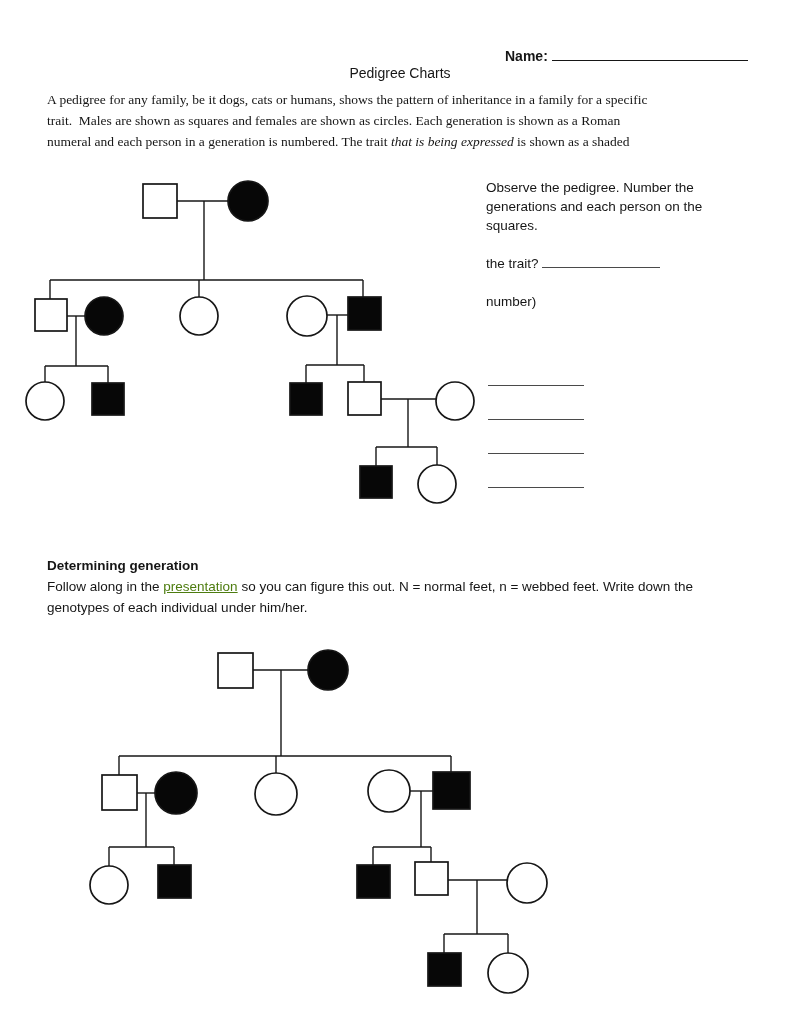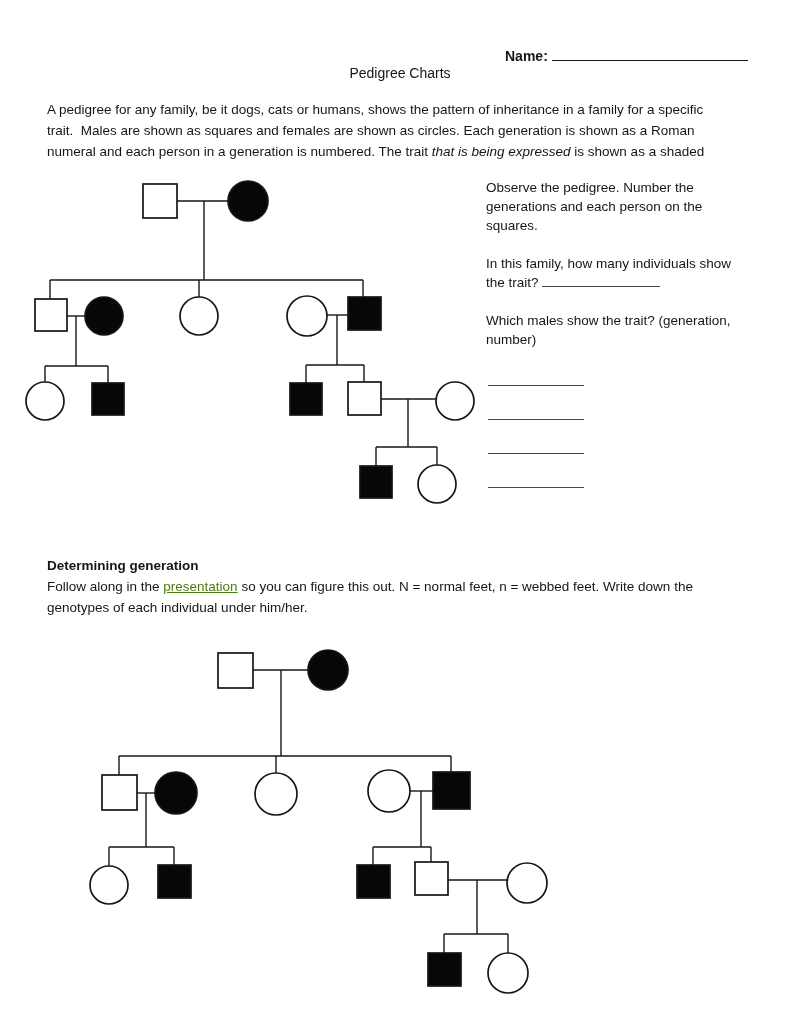--- a/index.html
+++ b/index.html
@@ -8,21 +8,21 @@
   .tline{white-space:pre;line-height:21px;}
   .bold{font-weight:bold;}
   .it{font-style:italic;}
   #pedigree-svg{position:absolute;left:0;top:0;width:800px;height:1035px;pointer-events:none;}
   #pedigree-svg line{stroke:#161616;stroke-width:1.4;}
   #pedigree-svg .member{fill:#ffffff;stroke:#161616;stroke-width:1.7;}
   #pedigree-svg .member.affected{fill:#070707;}
   .name-row{position:absolute;left:505px;top:47px;font-size:14px;}
   .name-underline{display:inline-block;width:196px;border-bottom:1.6px solid #161616;height:13px;margin-left:4px;}
   .title{position:absolute;left:0;top:65px;width:800px;text-align:center;font-weight:normal;font-size:14px;}
-  .intro{position:absolute;left:47px;top:99px;}
+  .intro{position:absolute;left:47px;top:89px;font-family:Liberation Serif, serif;}
   .sidecol{position:absolute;left:486px;top:159px;}
   .sidecol .tline{line-height:19px;}
   .sp{height:19px;}
   .blank-q{display:inline-block;width:118px;border-bottom:1.4px solid #4a4a4a;height:11px;}
   .answer-blanks{position:absolute;left:488px;top:352px;}
   .answer-line{width:96px;height:33px;border-bottom:1.4px solid #4a4a4a;}
   .genotypes{position:absolute;left:47px;top:555px;}
   .genotypes .tline{line-height:21px;}
   a.doc-link{text-decoration:underline;cursor:pointer;}
 </style>
@@ -119,24 +119,22 @@
     <div class="tline">trait.  Males are shown as squares and females are shown as circles. Each generation is shown as a Roman</div>
     <div class="tline"><span>numeral and each person in a generation is numbered. The trait </span><span class="it">that is being expressed</span><span> is shown as a shaded</span></div>
   </div>
 
   <div class="sidecol">
     <div class="sp"></div>
     <div class="tline">Observe the pedigree. Number the</div>
     <div class="tline">generations and each person on the</div>
     <div class="tline">squares.</div>
     <div class="sp"></div>
-    <div class="tline">In this family, how many individuals show</div>
     <div class="tline"><span>the trait? </span><span class="blank-q"></span></div>
     <div class="sp"></div>
-    <div class="tline">Which males show the trait? (generation,</div>
     <div class="tline">number)</div>
   </div>
 
   <div class="answer-blanks" id="answer-blanks">
       <div class="answer-line"></div>
       <div class="answer-line"></div>
       <div class="answer-line"></div>
       <div class="answer-line"></div>
     </div>
 

